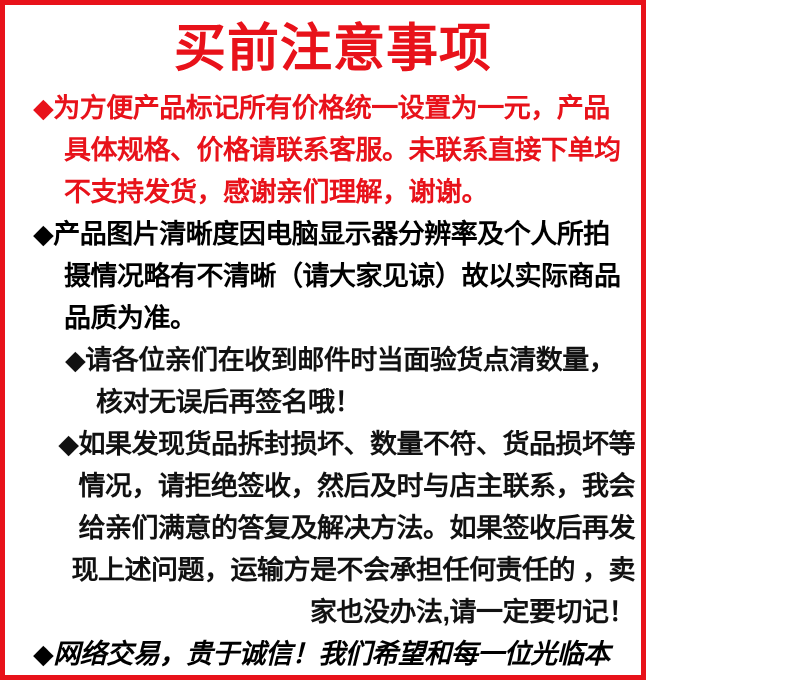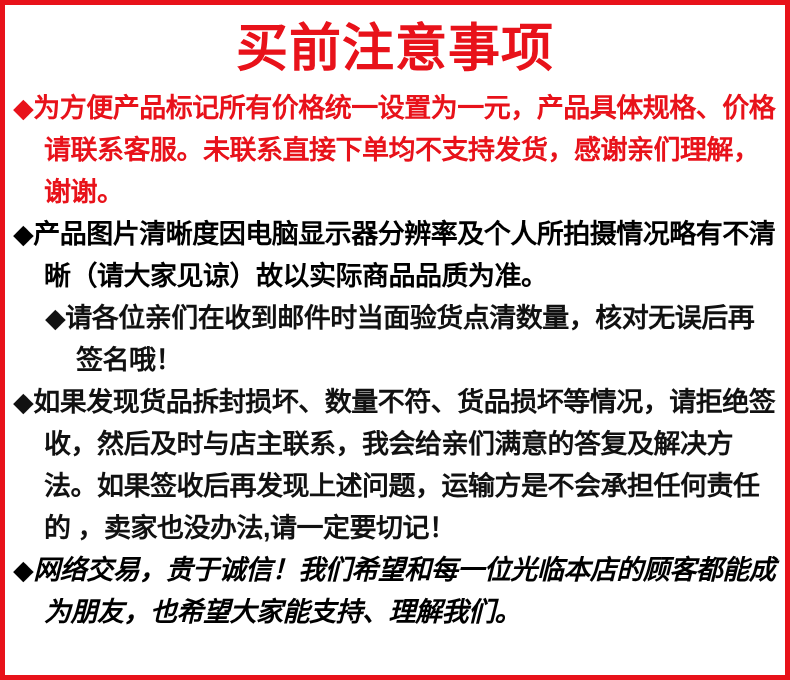--- a/index.html
+++ b/index.html
@@ -2,27 +2,28 @@
 <html lang="zh-CN" style="--accent: #e8121a; --ink: #111111;"><head>
 <meta charset="utf-8">
 <style>
   html, body {
     margin: 0;
     padding: 0;
     background: #ffffff;
   }
   .page {
     position: relative;
-    width: 790px;
+    width: 646px;
     height: 680px;
     box-sizing: border-box;
     background: #ffffff;
     border: 5px solid var(--accent, #e8121a);
     overflow: hidden;
     font-family: "Liberation Sans", "DejaVu Sans", sans-serif;
+    padding-left: 20px;
   }
   .title {
     margin: 14px 6px 10px 6px;
     text-align: center;
     font-size: 52px;
     line-height: 58px;
     font-weight: 800;
     color: var(--accent, #e8121a);
     letter-spacing: 1px;
   }
@@ -53,20 +54,20 @@
   <div class="notices">
     <p class="notice" style="color: rgb(232, 18, 26);">
       <span class="marker">◆</span><span>为方便产品标记所有价格统一设置为一元，产品具体规格、价格请联系客服。未联系直接下单均不支持发货，感谢亲们理解，谢谢。</span>
     </p>
     <p class="notice" style="color: #000000;">
       <span class="marker">◆</span><span>产品图片清晰度因电脑显示器分辨率及个人所拍摄情况略有不清晰（请大家见谅）故以实际商品品质为准。</span>
     </p>
     <p class="notice" style="color: rgb(17, 17, 17); margin-left: 32px;">
       <span class="marker">◆</span><span>请各位亲们在收到邮件时当面验货点清数量，核对无误后再签名哦！</span>
     </p>
-    <p class="notice" style="color: rgb(17, 17, 17);">
+    <p class="notice" style="color: rgb(17, 17, 17); text-align: right;">
       <span class="marker">◆</span><span>如果发现货品拆封损坏、数量不符、货品损坏等情况，请拒绝签收，然后及时与店主联系，我会给亲们满意的答复及解决方法。如果签收后再发现上述问题，运输方是不会承担任何责任的 ，卖家也没办法,请一定要切记！</span>
     </p>
     <p class="notice" style="color: #000000; font-style: italic;">
       <span class="marker">◆</span><span>网络交易，贵于诚信！我们希望和每一位光临本店的顾客都能成为朋友，也希望大家能支持、理解我们。</span>
     </p>
   </div>
 </div>
 
 </body></html>

